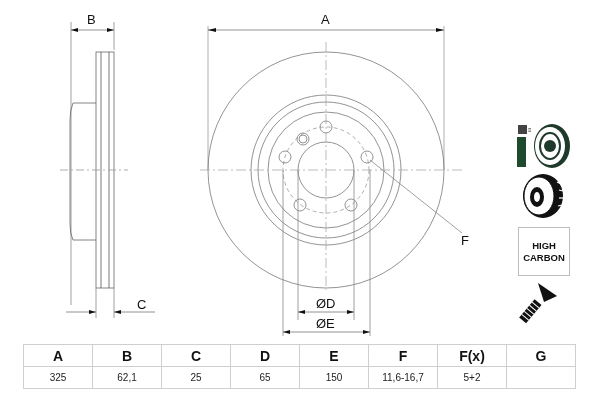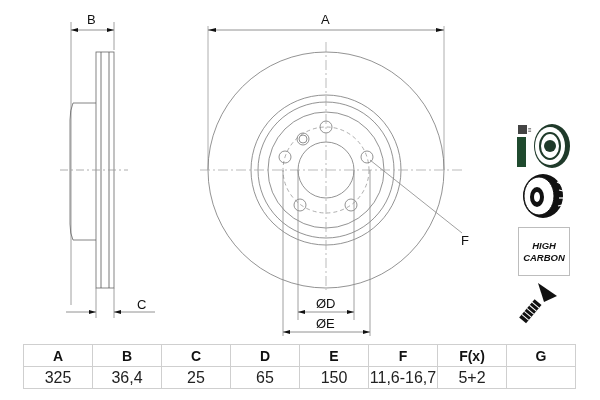--- a/index.html
+++ b/index.html
@@ -3,27 +3,27 @@
   <meta charset="utf-8">
   <style>
     html, body { margin: 0; padding: 0; background: #ffffff; }
     body { width: 600px; height: 400px; position: relative; overflow: hidden;
            font-family: "Liberation Sans", "DejaVu Sans", sans-serif; color: #111; }
     .drawing { position: absolute; left: 0; top: 0; width: 600px; height: 345px; }
     .lbl { font-family: "Liberation Sans", sans-serif; font-size: 13px; fill: #111; }
     .spec-table { position: absolute; left: 23px; top: 344px; width: 553px;
                   border-collapse: collapse; table-layout: fixed; }
     .spec-table td, .spec-table th { border: 1px solid #cfcfcf; text-align: center;
-                  height: 21px; padding: 0; font-size: 16px; }
+                  height: 21px; padding: 0; font-size: 10px; }
     .spec-table th { font-weight: bold; font-size: 14px; }
     .spec-table td { font-weight: normal; color: #222; }
     .hc-box { position: absolute; left: 518px; top: 227px; width: 50px; height: 47px;
               border: 1px solid #bdbdbd; background: #fff; display: flex; flex-direction: column;
               align-items: center; justify-content: center; font-weight: bold; font-size: 9.5px;
-              line-height: 12px; color: #111; font-style: italic; }
+              line-height: 12px; color: #111; }
   </style>
 </head>
 <body>
 
 <svg class="drawing" viewBox="0 0 600 345" xmlns="http://www.w3.org/2000/svg">
 
   <g stroke="#555" fill="none" stroke-width="0.8">
 
     <line x1="71" y1="22" x2="71" y2="305" stroke="#888"></line>
     <line x1="114" y1="22" x2="114" y2="50" stroke="#888"></line>
@@ -144,21 +144,21 @@
     <th>B</th>
     <th>C</th>
     <th>D</th>
     <th>E</th>
     <th>F</th>
     <th>F(x)</th>
     <th>G</th>
   </tr>
   <tr>
     <td>325</td>
-    <td>36,4</td>
+    <td>62,1</td>
     <td>25</td>
     <td>65</td>
     <td>150</td>
     <td>11,6-16,7</td>
     <td>5+2</td>
     <td></td>
   </tr>
 </tbody>
   </table>
 

